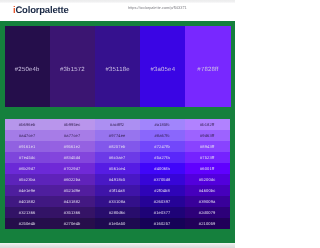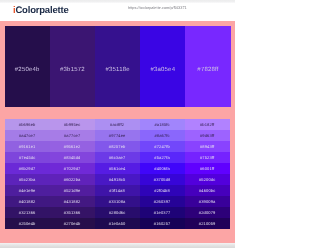--- a/index.html
+++ b/index.html
@@ -3,21 +3,21 @@
 <meta charset="utf-8">
 <title>iColorpalette</title>
 <style>
   html,body{margin:0;padding:0;}
   body{
     width:235px;height:248px;overflow:hidden;
     background:#ffffff;
     font-family:"Liberation Sans", sans-serif;
     -webkit-font-smoothing:antialiased;text-rendering:geometricPrecision;
   }
-  .page{position:relative;width:235px;height:248px;background:#fca5a5;}
+  .page{position:relative;width:235px;height:248px;background:#15803d;}
 
   
   .topbar{position:absolute;left:0;top:0;width:235px;height:21px;background:#ffffff;}
   .chromeedge{position:absolute;left:0;top:0;width:235px;height:3px;
       background:linear-gradient(#eceded,#f0f0f1 55%,#fafafb);}
   .logo{position:absolute;left:13px;top:5px;font-size:9.5px;font-weight:bold;letter-spacing:-0.2px;}
   .logo .i{color:#e8542a;}
   .logo .rest{color:#1b2a46;}
   .urlbar{position:absolute;left:128px;top:5.5px;width:110px;text-align:left;
           font-size:3.85px;line-height:5px;color:#7a7a80;letter-spacing:0.03px;}

